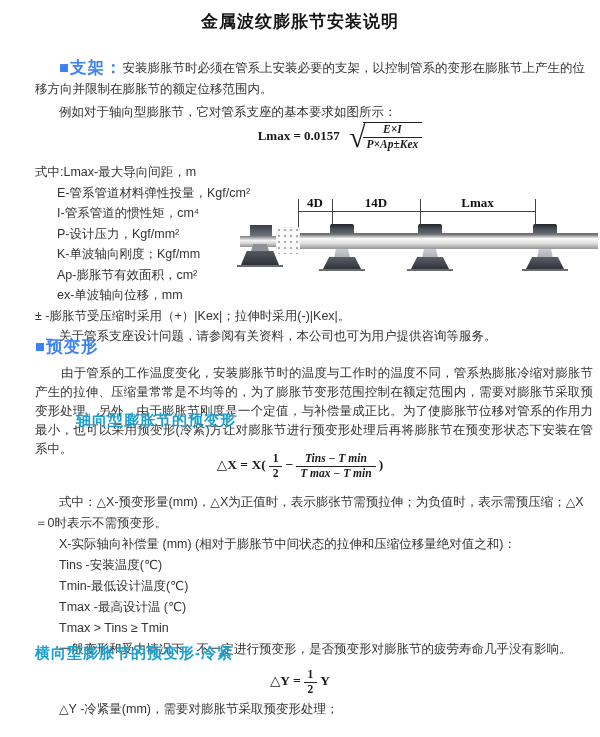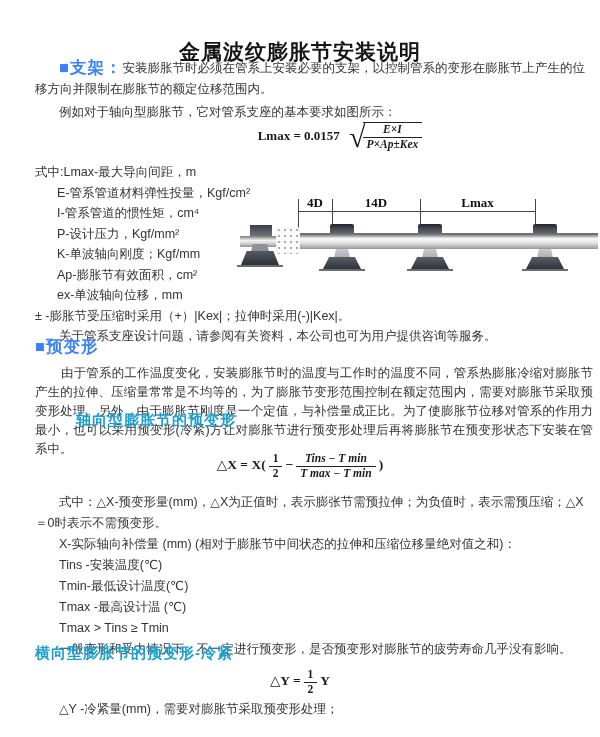--- a/index.html
+++ b/index.html
@@ -1,21 +1,21 @@
 <!DOCTYPE html>
 <html><head>
 <meta charset="utf-8">
 <style>
   html,body{margin:0;padding:0;background:#ffffff;}
   .page{position:relative;width:600px;height:737px;background:#fff;overflow:hidden;
         font-family:"Liberation Sans","DejaVu Sans",sans-serif;color:#333;}
   .abs{position:absolute;}
 
-  .title{top:10px;left:0;width:600px;text-align:center;font-size:21px;font-weight:bold;
-         color:#151515;letter-spacing:1px;margin-top:28px;}
+  .title{top:10px;left:0;width:600px;text-align:center;font-size:17px;font-weight:bold;
+         color:#151515;letter-spacing:1px;}
 
   .sec-lead{top:57px;left:35px;width:556px;font-size:12.5px;line-height:21px;color:#333;}
   .sec-lead .lead-p{margin:0;text-indent:24px;}
   .h-blue{color:#3b82f6;font-size:16.5px;font-weight:bold;vertical-align:-1px;letter-spacing:1px;}
   .example-p{margin:2px 0 16px 0;text-indent:24px;}
 
   
   .formula{left:0;width:600px;text-align:center;font-family:"Liberation Serif","DejaVu Serif",serif;
            color:#1a1a1a;}
   .f1{top:122px;font-size:13px;font-weight:bold;padding-left:40px;}

